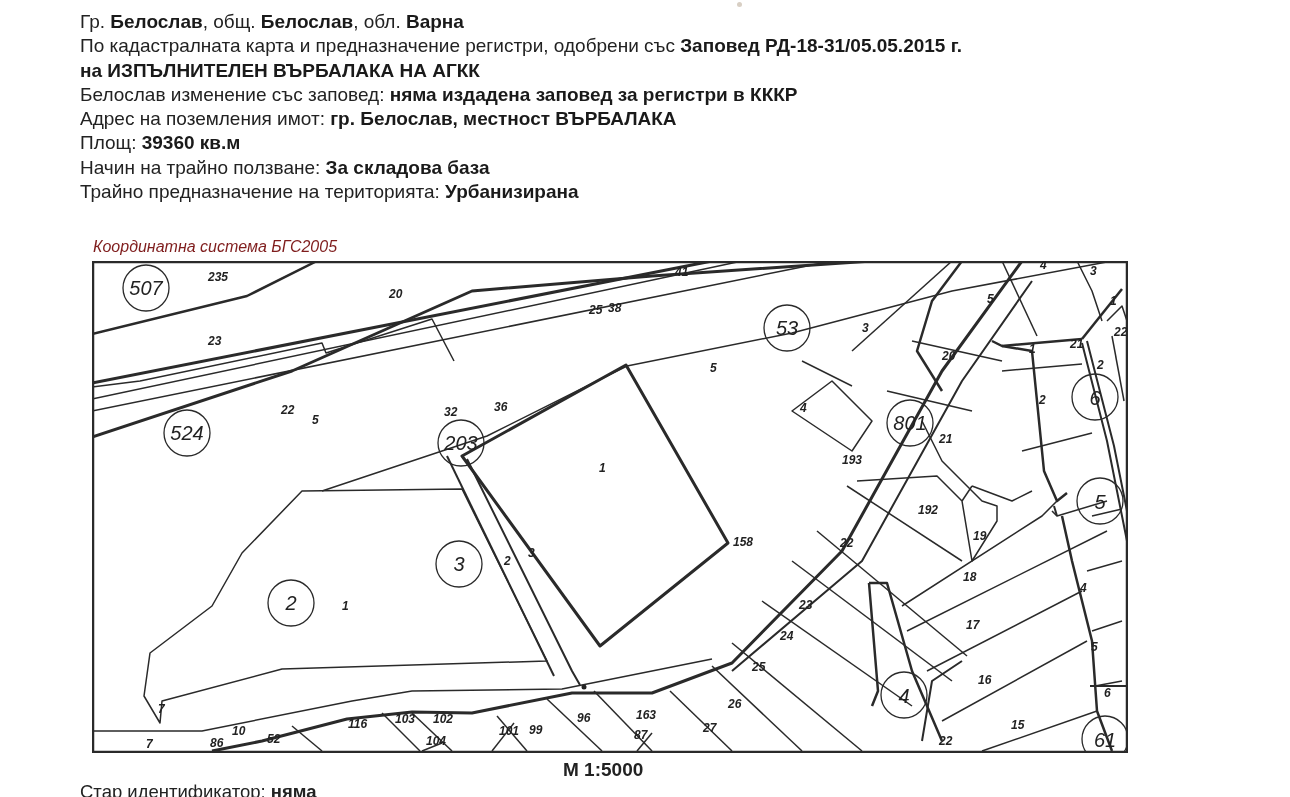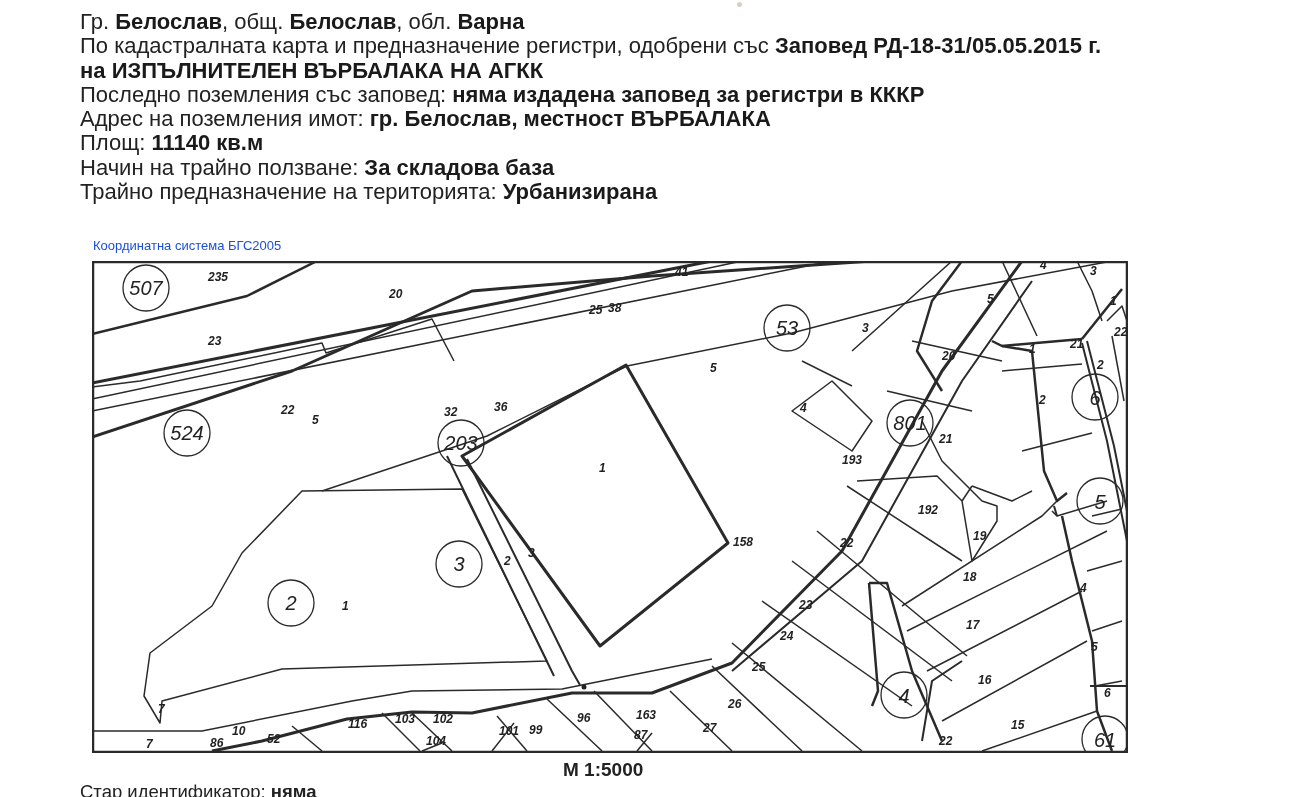--- a/index.html
+++ b/index.html
@@ -1,39 +1,39 @@
 <!DOCTYPE html>
 <html><head>
 <meta charset="utf-8">
 <style>
   html,body{margin:0;padding:0;background:#fff;}
   body{width:1290px;height:797px;overflow:hidden;position:relative;font-family:"Liberation Sans",sans-serif;color:#222;}
-  .hdr{position:absolute;left:80px;top:10px;font-size:22px;line-height:24.3px;}
+  .hdr{position:absolute;left:80px;top:10px;font-size:19px;line-height:24.3px;}
   .hdr .ln{white-space:nowrap;}
   .hdr b{font-weight:bold;color:#1a1a1a;}
-  .coord{position:absolute;left:93px;top:238px;font-size:13px;color:#1d4ed8;}
+  .coord{position:absolute;left:93px;top:238px;font-size:16px;color:#7f1d1d;font-style:italic;}
   .map{position:absolute;left:92px;top:261px;width:1036px;height:492px;}
   .scale{position:absolute;left:563px;top:759px;font-size:19px;font-weight:bold;color:#222;text-align:center;}
   .oldid{position:absolute;left:80px;top:781px;font-size:18.5px;white-space:nowrap;}
   svg text.n{font-family:"Liberation Sans",sans-serif;font-style:italic;font-weight:bold;font-size:12px;fill:#222;}
   svg text.c{font-family:"Liberation Sans",sans-serif;font-size:20px;fill:#222;font-style:italic;}
   .dot{position:absolute;left:737px;top:2px;width:5px;height:5px;border-radius:50%;background:#d8cfc4;}
 </style>
 </head>
 <body>
 
 <div class="dot"></div>
 
 <div class="hdr">
   <div class="ln"><span>Гр. </span><b>Белослав</b><span>, общ. </span><b>Белослав</b><span>, обл. </span><b>Варна</b></div>
   <div class="ln"><span>По кадастралната карта и предназначение регистри, одобрени със </span><b>Заповед РД-18-31/05.05.2015 г.</b></div>
   <div class="ln"><b>на ИЗПЪЛНИТЕЛЕН ВЪРБАЛАКА НА АГКК</b></div>
-  <div class="ln"><span>Последно поземления със заповед: </span><b>няма издадена заповед за регистри в КККР</b></div>
+  <div class="ln"><span>Белослав изменение със заповед: </span><b>няма издадена заповед за регистри в КККР</b></div>
   <div class="ln"><span>Адрес на поземления имот: </span><b>гр. Белослав, местност ВЪРБАЛАКА</b></div>
-  <div class="ln"><span>Площ: </span><b>11140 кв.м</b></div>
+  <div class="ln"><span>Площ: </span><b>39360 кв.м</b></div>
   <div class="ln"><span>Начин на трайно ползване: </span><b>За складова база</b></div>
   <div class="ln"><span>Трайно предназначение на територията: </span><b>Урбанизирана</b></div>
 </div>
 
 <div class="coord">Координатна система БГС2005</div>
 
 <svg class="map" viewBox="0 0 1036 492" xmlns="http://www.w3.org/2000/svg">
   <g fill="none" stroke="#2a2a2a" stroke-linejoin="round">
 
     <rect x="1" y="1" width="1034" height="490" stroke-width="2.5"></rect>

